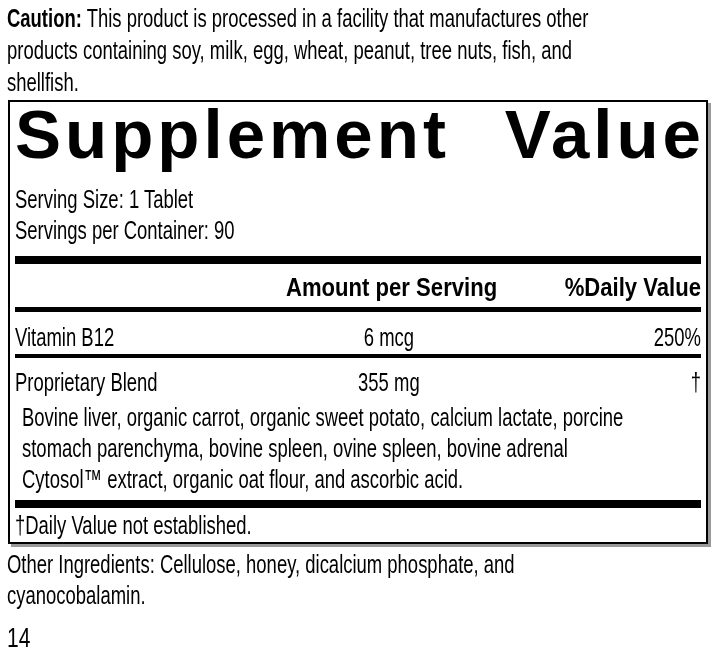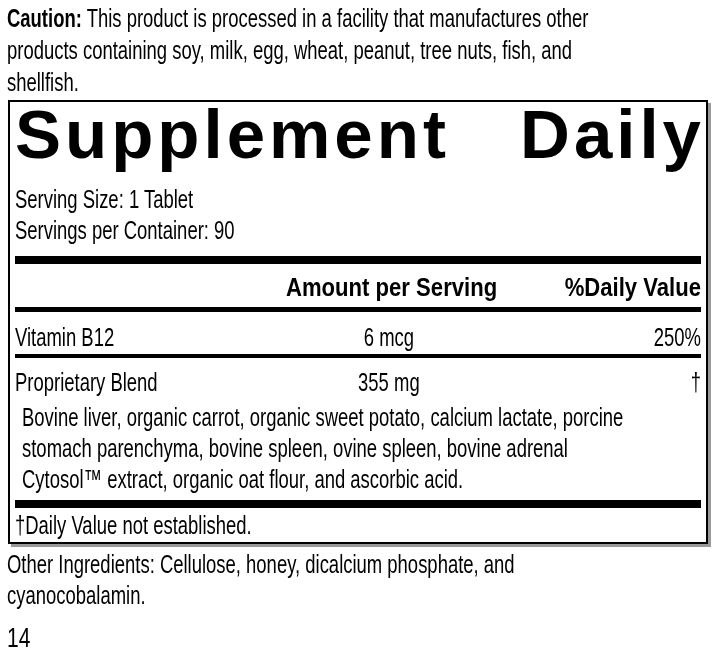--- a/index.html
+++ b/index.html
@@ -109,21 +109,21 @@
 <div class="caution cx71">
   <div><b>Caution:</b> <span>This product is processed in a facility that manufactures other</span></div>
   <div>products containing soy, milk, egg, wheat, peanut, tree nuts, fish, and</div>
   <div>shellfish.</div>
 </div>
 
 <div class="sf-box">
 
   <div class="sf-title">
     <span>Supplement</span>
-    <span>Daily</span>
+    <span>Value</span>
   </div>
 
   <div class="sf-line cx71">Serving Size: 1 Tablet</div>
   <div class="sf-line cx71">Servings per Container: 90</div>
 
   <div class="bar b8 bar-top"></div>
 
   <div class="sf-row hdr cx85">
     <span class="c-name"></span>
     <span class="c-amt">Amount per Serving</span>

